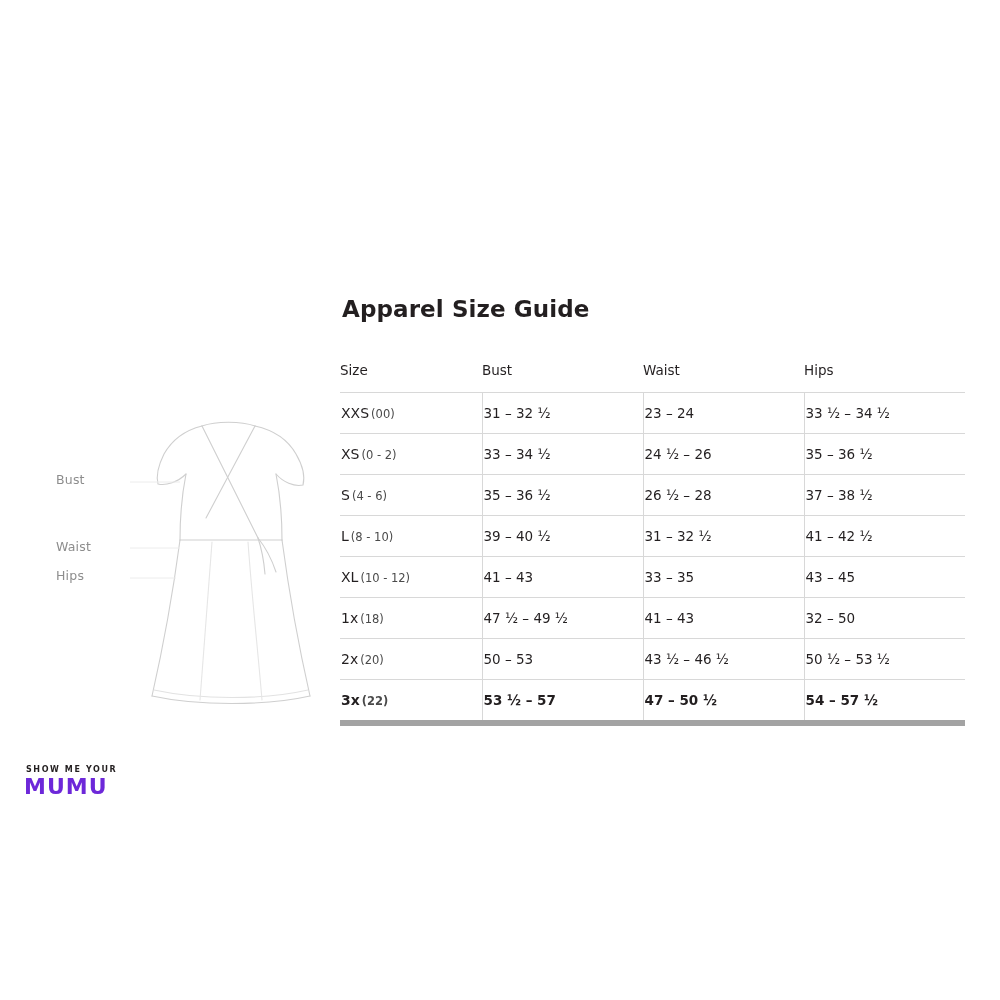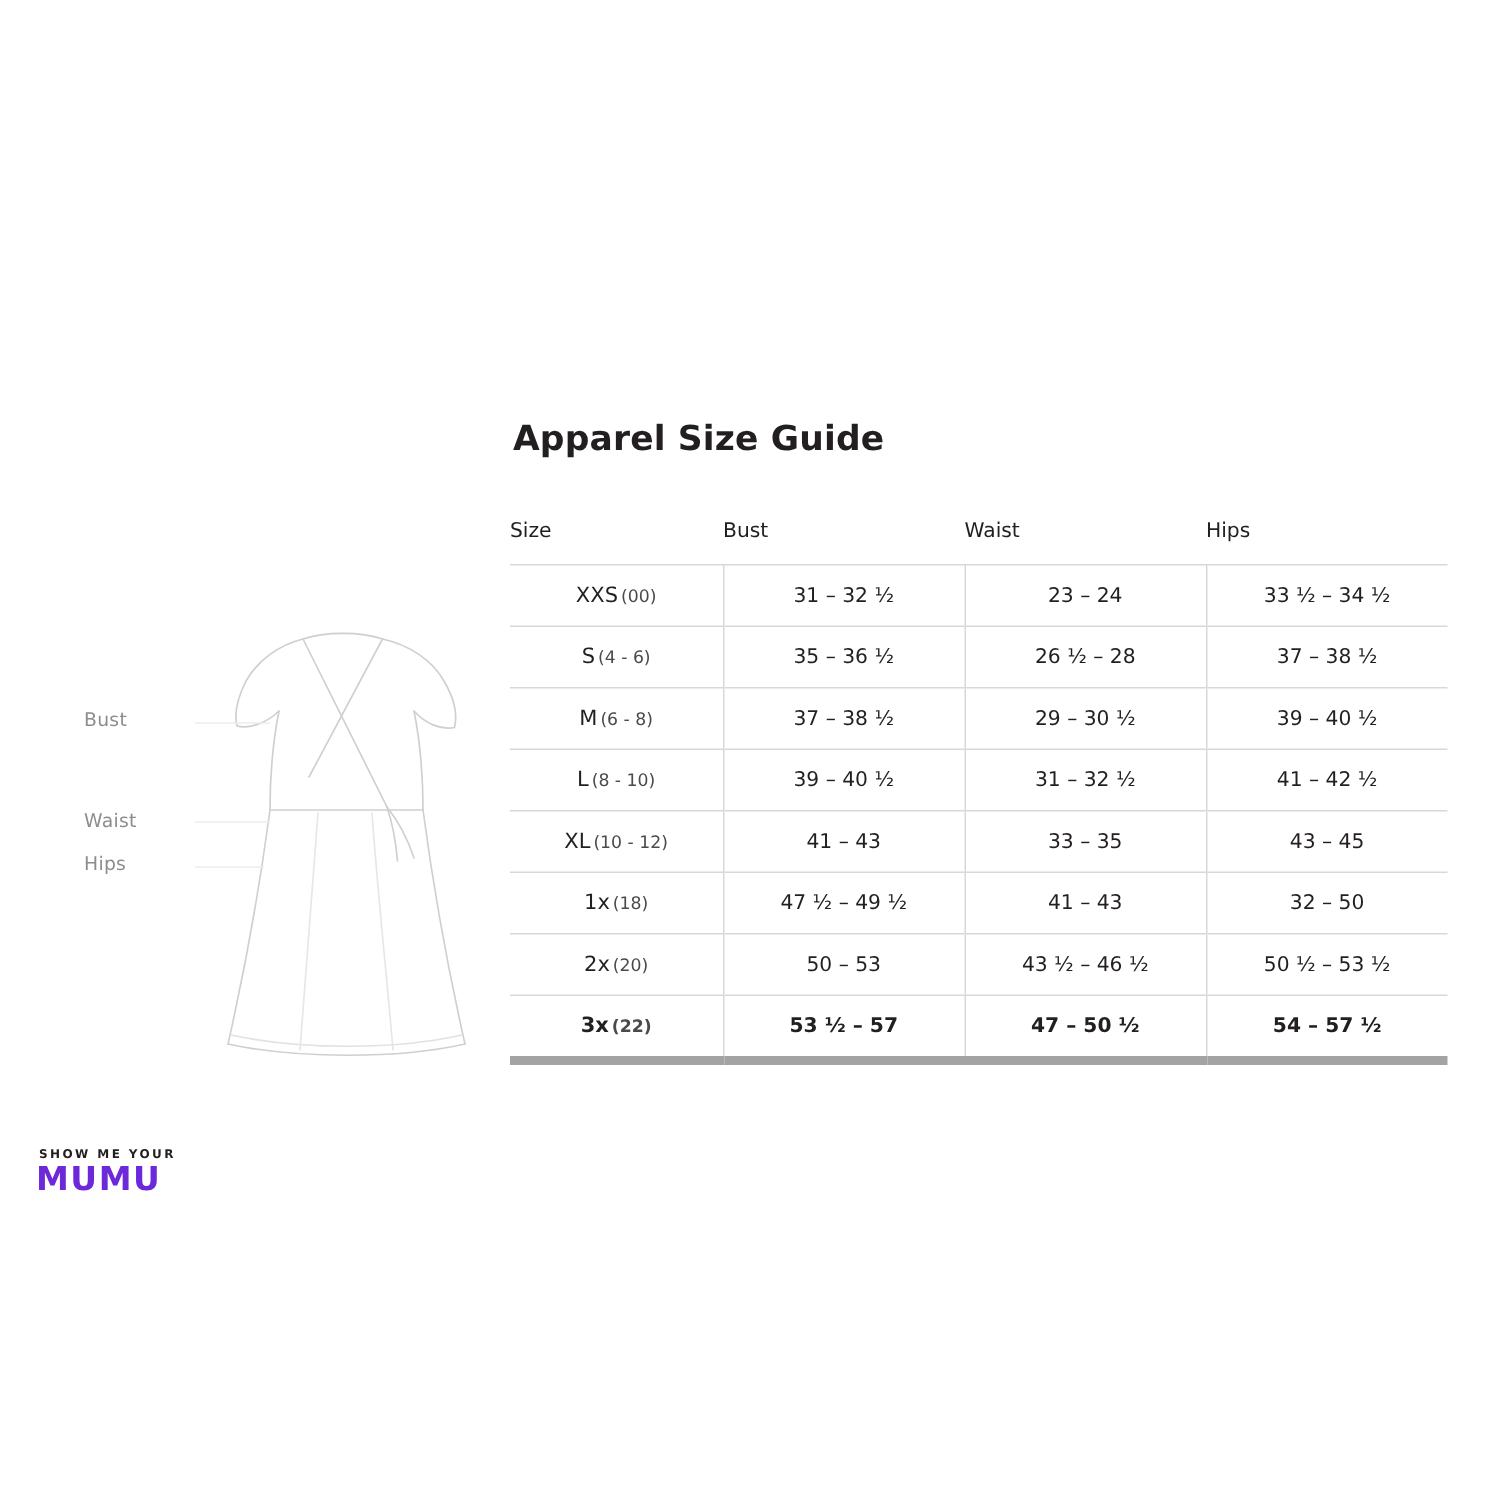--- a/index.html
+++ b/index.html
@@ -65,21 +65,21 @@
     font-weight: 700;
     color: #6d28d9;
     line-height: 1;
     font-family: "DejaVu Sans", "Liberation Sans", sans-serif;
   }
 
   
   #guide-panel {
     position: absolute;
     left: 340px;
-    top: 280px;
+    top: 296px;
     width: 625px;
   }
 
   #guide-title {
     font-size: 23px;
     font-weight: 700;
     letter-spacing: 0.1px;
     color: #231f20;
     margin: 0 0 40px 2px;
     font-family: "DejaVu Sans", "Liberation Sans", sans-serif;
@@ -100,21 +100,20 @@
     font-weight: 400;
     color: #231f20;
     padding: 0 0 14px 0;
     text-align: left;
     border: none;
     font-family: "DejaVu Sans", "Liberation Sans", sans-serif;
   }
 
   table#size-table tbody td {
     height: 38px;
-    text-align: center;
     font-size: 13.5px;
     color: #231f20;
     border-top: 1px solid #d8d8d8;
     border-right: 1px solid #d8d8d8;
     font-family: "DejaVu Sans", "Liberation Sans", sans-serif;
     white-space: nowrap;
   }
   table#size-table tbody tr:last-child td {
     border-bottom: 6px solid #a3a3a3;
     font-weight: bold;
@@ -207,32 +206,32 @@
       </tr>
     </thead>
     <tbody id="size-table-body">
         <tr>
           <td class="cell-size"><span class="size-letter">XXS</span><span class="size-num">(00)</span></td>
           <td>31 – 32 ½</td>
           <td>23 – 24</td>
           <td>33 ½ – 34 ½</td>
         </tr>
         <tr>
+          <td class="cell-size"><span class="size-letter">XS</span><span class="size-num">(0 - 2)</span></td>
+          <td>33 – 34 ½</td>
+          <td>24 ½ – 26</td>
+          <td>35 – 36 ½</td>
+        </tr>
+        <tr>
           <td class="cell-size"><span class="size-letter">S</span><span class="size-num">(4 - 6)</span></td>
           <td>35 – 36 ½</td>
           <td>26 ½ – 28</td>
           <td>37 – 38 ½</td>
         </tr>
         <tr>
-          <td class="cell-size"><span class="size-letter">M</span><span class="size-num">(6 - 8)</span></td>
-          <td>37 – 38 ½</td>
-          <td>29 – 30 ½</td>
-          <td>39 – 40 ½</td>
-        </tr>
-        <tr>
           <td class="cell-size"><span class="size-letter">L</span><span class="size-num">(8 - 10)</span></td>
           <td>39 – 40 ½</td>
           <td>31 – 32 ½</td>
           <td>41 – 42 ½</td>
         </tr>
         <tr>
           <td class="cell-size"><span class="size-letter">XL</span><span class="size-num">(10 - 12)</span></td>
           <td>41 – 43</td>
           <td>33 – 35</td>
           <td>43 – 45</td>

